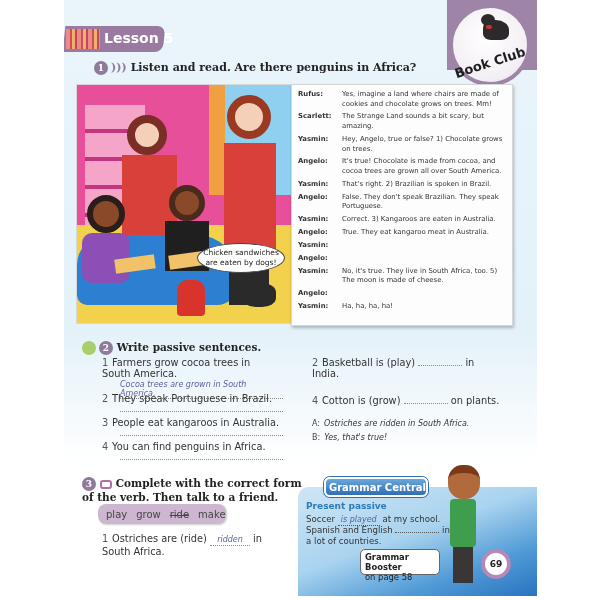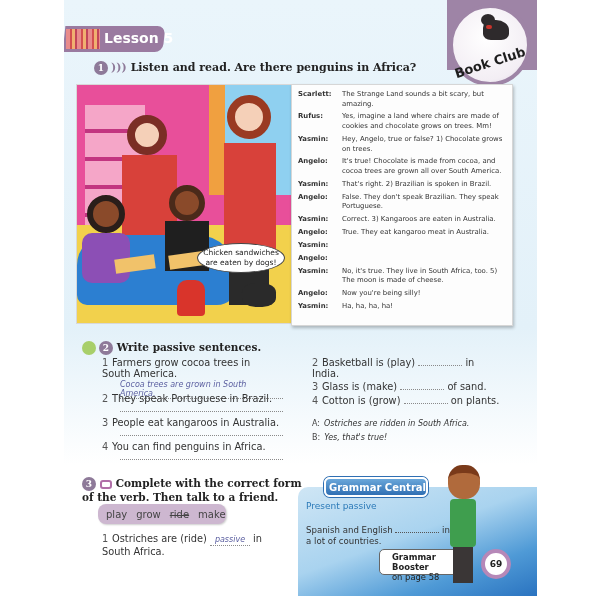--- a/index.html
+++ b/index.html
@@ -70,24 +70,24 @@
   .ex3 .speech { display:inline-block; width:12px; height:9px; border:2px solid #b06fa8; border-radius:3px; vertical-align:middle; margin-right:4px; box-sizing:border-box; }
   .wordbox { position:absolute; left:34px; top:504px; width:128px; height:20px; background:#cdb7d0; border-radius:8px;
              box-shadow:1px 1px 2px rgba(0,0,0,0.2); font-size:10px; color:#444; display:flex; align-items:center; gap:9px; padding-left:8px; box-sizing:border-box; }
   .strike { text-decoration:line-through; }
 
   .grammar { position:absolute; left:234px; top:487px; width:239px; height:109px;
              background:linear-gradient(160deg,#cfe6f5 0%, #a9d3ef 45%, #4f9ad6 75%, #2a73c0 100%); border-radius:10px 0 0 0; }
   .gc-title { position:absolute; left:26px; top:-10px; width:104px; height:20px; background:linear-gradient(180deg,#6aa7da,#2f6fb3);
               border:2px solid #ffffff; box-shadow:0 0 0 1px #2f6fb3; border-radius:6px; color:#fff; font-weight:bold;
               font-size:10px; text-align:right; line-height:18px; box-sizing:border-box; }
-  .gc-sub { position:absolute; left:8px; top:14px; font-size:9px; font-weight:normal; color:#2c7ab8; }
+  .gc-sub { position:absolute; left:8px; top:14px; font-size:9px; font-weight:bold; color:#2c7ab8; }
   .gc-line { position:absolute; left:8px; font-size:8.6px; color:#333; line-height:11px; }
-  .booster { position:absolute; left:81px; top:62px; width:80px; height:26px; background:#fff; border:1px solid #666; border-radius:5px;
-             font-size:8.4px; color:#222; padding:2px 12px; box-sizing:border-box; line-height:10px; }
+  .booster { position:absolute; left:62px; top:62px; width:80px; height:26px; background:#fff; border:1px solid #666; border-radius:5px;
+             font-size:8.4px; color:#222; padding:2px 4px; box-sizing:border-box; line-height:10px; }
   .booster b { font-weight:bold; }
   .boy-head { position:absolute; left:150px; top:-22px; width:32px; height:34px; border-radius:45%; background:#b06a3c; border-top:8px solid #7a3a1a; box-sizing:border-box; }
   .boy-body { position:absolute; left:152px; top:12px; width:26px; height:48px; background:#3f9e4e; border-radius:4px; }
   .boy-legs { position:absolute; left:155px; top:60px; width:20px; height:36px; background:#3a3636; }
   .chapter { position:absolute; left:183px; top:62px; width:30px; height:30px; border-radius:50%; background:#fff; border:4px solid #b688b8;
              box-sizing:border-box; font-size:9px; font-weight:bold; text-align:center; line-height:22px; color:#222; }
 </style>
 </head>
 <body>
 
@@ -125,28 +125,28 @@
     <div class="p4"></div>
     <div class="book1"></div>
     <div class="book2"></div>
     <div class="bag"></div>
     <div class="dog"></div>
     <div class="bubble">Chicken sandwiches are eaten by dogs!</div>
   </div>
 
   <div class="dialogue">
     <div class="dline">
+        <span class="sp">Rufus:</span>
+        <span class="tx">Yes, imagine a land where chairs are made of cookies and chocolate grows on trees. Mm!</span>
+      </div>
+    <div class="dline">
         <span class="sp">Scarlett:</span>
         <span class="tx">The Strange Land sounds a bit scary, but amazing.</span>
       </div>
     <div class="dline">
-        <span class="sp">Rufus:</span>
-        <span class="tx">Yes, imagine a land where chairs are made of cookies and chocolate grows on trees. Mm!</span>
-      </div>
-    <div class="dline">
         <span class="sp">Yasmin:</span>
         <span class="tx">Hey, Angelo, true or false? 1) Chocolate grows on trees.</span>
       </div>
     <div class="dline">
         <span class="sp">Angelo:</span>
         <span class="tx">It's true! Chocolate is made from cocoa, and cocoa trees are grown all over South America.</span>
       </div>
     <div class="dline">
         <span class="sp">Yasmin:</span>
         <span class="tx">That's right. 2) Brazilian is spoken in Brazil.</span>
@@ -168,21 +168,20 @@
       </div>
     <div class="dline">
         <span class="sp">Angelo:</span>
       </div>
     <div class="dline">
         <span class="sp">Yasmin:</span>
         <span class="tx">No, it's true. They live in South Africa, too. 5) The moon is made of cheese.</span>
       </div>
     <div class="dline">
         <span class="sp">Angelo:</span>
-        <span class="tx">Now you're being silly!</span>
       </div>
     <div class="dline">
         <span class="sp">Yasmin:</span>
         <span class="tx">Ha, ha, ha, ha!</span>
       </div>
   </div>
 
   <div class="ex2">
     <span class="smile"></span><span class="ex-num">2</span>
     <span>Write passive sentences.</span>
@@ -201,25 +200,20 @@
   <div class="dots" style="left:56px; top:435px; width:163px;"></div>
   <div class="q" style="left:38px; top:441px;">
     <span class="n">4</span><span>You can find penguins in Africa.</span>
   </div>
   <div class="dots" style="left:56px; top:459px; width:163px;"></div>
 
   <div class="q" style="left:248px; top:357px; width:170px;">
     <span class="n">2</span><span>Basketball is (play)</span>
     <span style="display:inline-block; width:44px; border-bottom:1px dotted #8a8a8a;"></span>
     <span>in India.</span>
-  </div>
-  <div class="q" style="left:248px; top:381px;">
-    <span class="n">3</span><span>Glass is (make)</span>
-    <span style="display:inline-block; width:44px; border-bottom:1px dotted #8a8a8a;"></span>
-    <span>of sand.</span>
   </div>
   <div class="q" style="left:248px; top:395px;">
     <span class="n">4</span><span>Cotton is (grow)</span>
     <span style="display:inline-block; width:44px; border-bottom:1px dotted #8a8a8a;"></span>
     <span>on plants.</span>
   </div>
   <div class="ab" style="left:248px; top:419px;">
     <span class="lbl">A:</span><span>Ostriches are ridden in South Africa.</span>
   </div>
   <div class="ab" style="left:248px; top:433px;text-align:right;">
@@ -231,27 +225,32 @@
     <span class="speech"></span><span>Complete with the correct form of the verb. Then talk to a friend.</span>
   </div>
   <div class="wordbox">
     <span>play</span>
     <span>grow</span>
     <span class="strike">ride</span>
     <span>make</span>
   </div>
   <div class="q" style="left:38px; top:533px; width:170px;">
     <span class="n">1</span><span>Ostriches are (ride)</span>
-    <span style="display:inline-block; width:40px; border-bottom:1px dotted #8a8a8a; color:#5b5fa0; font-size:8px; font-style:italic; text-align:center;">passive</span>
+    <span style="display:inline-block; width:40px; border-bottom:1px dotted #8a8a8a; color:#5b5fa0; font-size:8px; font-style:italic; text-align:center;">ridden</span>
     <span>in South Africa.</span>
   </div>
 
   <div class="grammar">
     <div class="gc-title">Grammar Central</div>
     <div class="gc-sub">Present passive</div>
+    <div class="gc-line" style="top:27px;">
+      <span>Soccer</span>
+      <span style="display:inline-block; width:42px; border-bottom:1px dotted #555; color:#5b5fa0; font-style:italic; text-align:center; font-size:8px;">is played</span>
+      <span>at my school.</span>
+    </div>
     <div class="gc-line" style="top:38px;">
       <span>Spanish and English</span>
       <span style="display:inline-block; width:44px; border-bottom:1px dotted #555;"></span>
       <span>in</span>
     </div>
     <div class="gc-line" style="top:49px;">a lot of countries.</div>
     <div class="booster">
       <b>Grammar Booster</b><br>
       <span>on page 58</span>
     </div>

